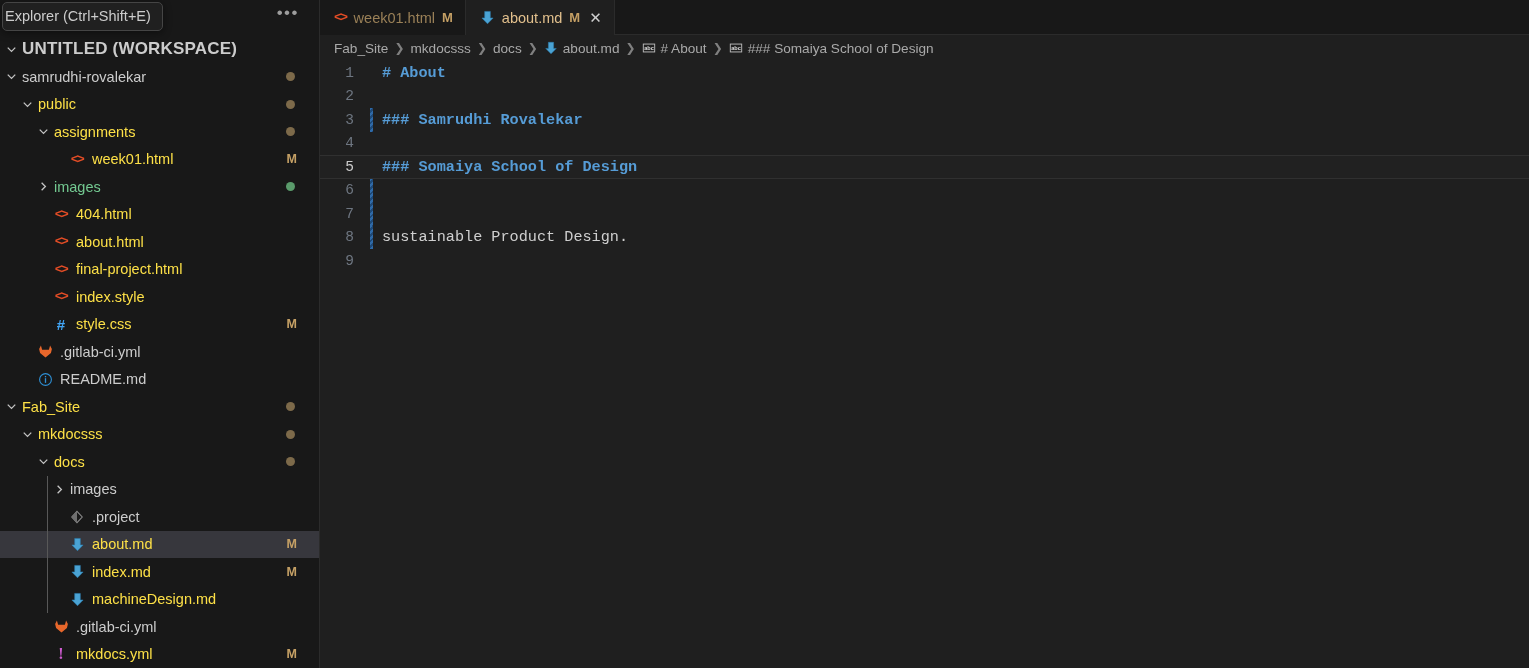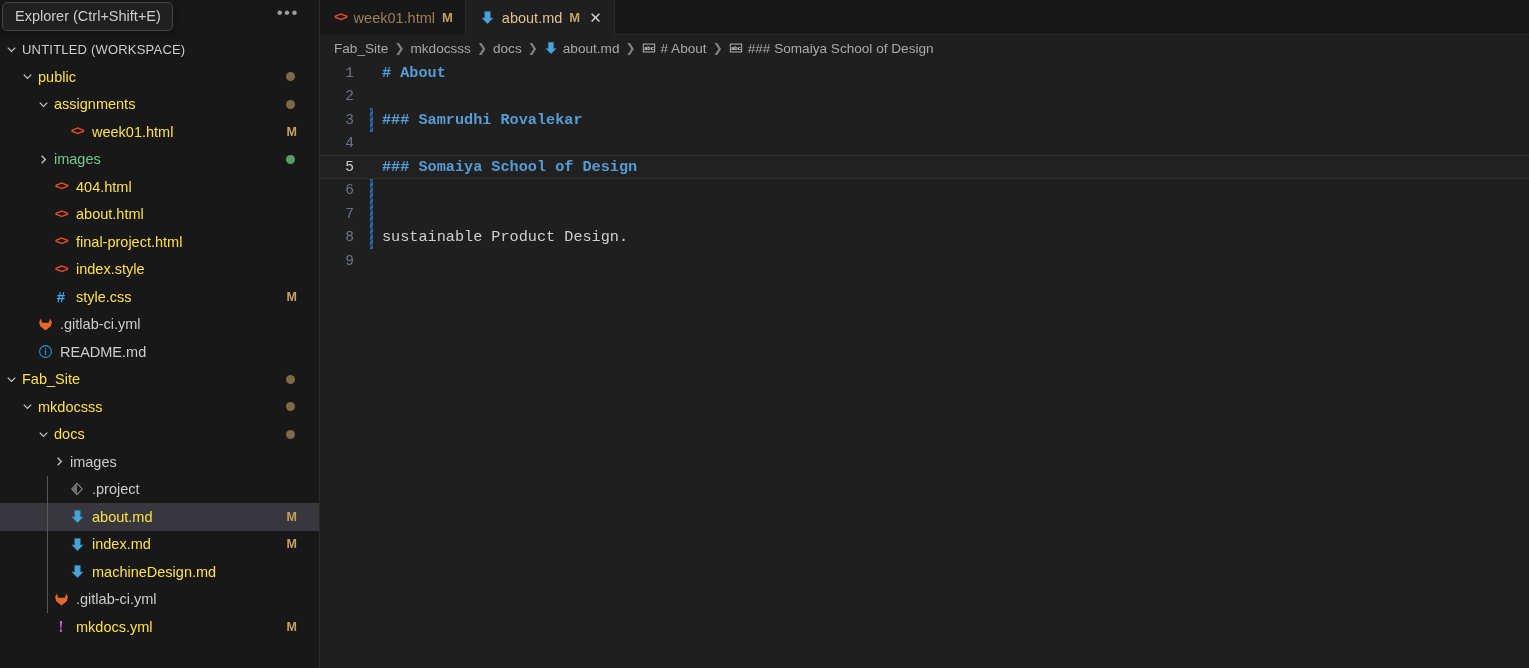--- a/index.html
+++ b/index.html
@@ -24,21 +24,21 @@
     height: 35px; position: relative;
   }
   #explorer-tooltip {
     position: absolute;
     left: 2px; top: 2px;
     background: #202020;
     border: 1px solid #454545;
     border-radius: 5px;
     color: #cccccc;
     font-size: 14.5px;
-    padding: 4px 11px 5px 12px;
+    padding: 4px 11px 5px 2px;
     line-height: 18px;
     white-space: nowrap;
     box-shadow: 0 2px 8px rgba(0,0,0,0.45);
   }
   #sidebar-more {
     position: absolute; right: 20px; top: 6px;
     color: #9d9d9d; font-size: 17px; letter-spacing: 1.5px;
     line-height: 14px;
     cursor: pointer;
   }
@@ -49,22 +49,22 @@
     align-items: center;
     position: relative;
     font-size: 14.5px;
     color: #cccccc;
     cursor: pointer;
     white-space: nowrap;
     padding-right: 8px;
   }
   .row.selected { background: #37373d; }
   .row.workspace-root {
-    font-size: 13px;
-    font-weight: normal;
+    font-size: 17px;
+    font-weight: bold;
     letter-spacing: .2px;
     color: #cccccc;
     height: 28px;
   }
   .twisty {
     width: 15px; height: 15px;
     flex: 0 0 15px;
     position: relative;
     color: #c5c5c5;
     margin-right: 3px;
@@ -184,20 +184,29 @@
   <div id="tree">
       <div class="row workspace-root">
         <span class="twisty" style="margin-left:4px;">
           <svg width="15" height="15" viewBox="0 0 16 16">
             <path d="M4 6 l4 4 l4 -4" fill="none" stroke="#c5c5c5" stroke-width="1.4"></path>
           </svg>
         </span>
         <span class="label">UNTITLED (WORKSPACE)</span>
       </div>
       <div class="row">
+        <span class="twisty" style="margin-left:4px;">
+          <svg width="15" height="15" viewBox="0 0 16 16">
+            <path d="M4 6 l4 4 l4 -4" fill="none" stroke="#c5c5c5" stroke-width="1.4"></path>
+          </svg>
+        </span>
+        <span class="label c-white">samrudhi-rovalekar</span>
+        <span class="dot mod"></span>
+      </div>
+      <div class="row">
         <span class="twisty" style="margin-left:20px;">
           <svg width="15" height="15" viewBox="0 0 16 16">
             <path d="M4 6 l4 4 l4 -4" fill="none" stroke="#c5c5c5" stroke-width="1.4"></path>
           </svg>
         </span>
         <span class="label c-mod">public</span>
         <span class="dot mod"></span>
       </div>
       <div class="row">
         <span class="twisty" style="margin-left:36px;">

